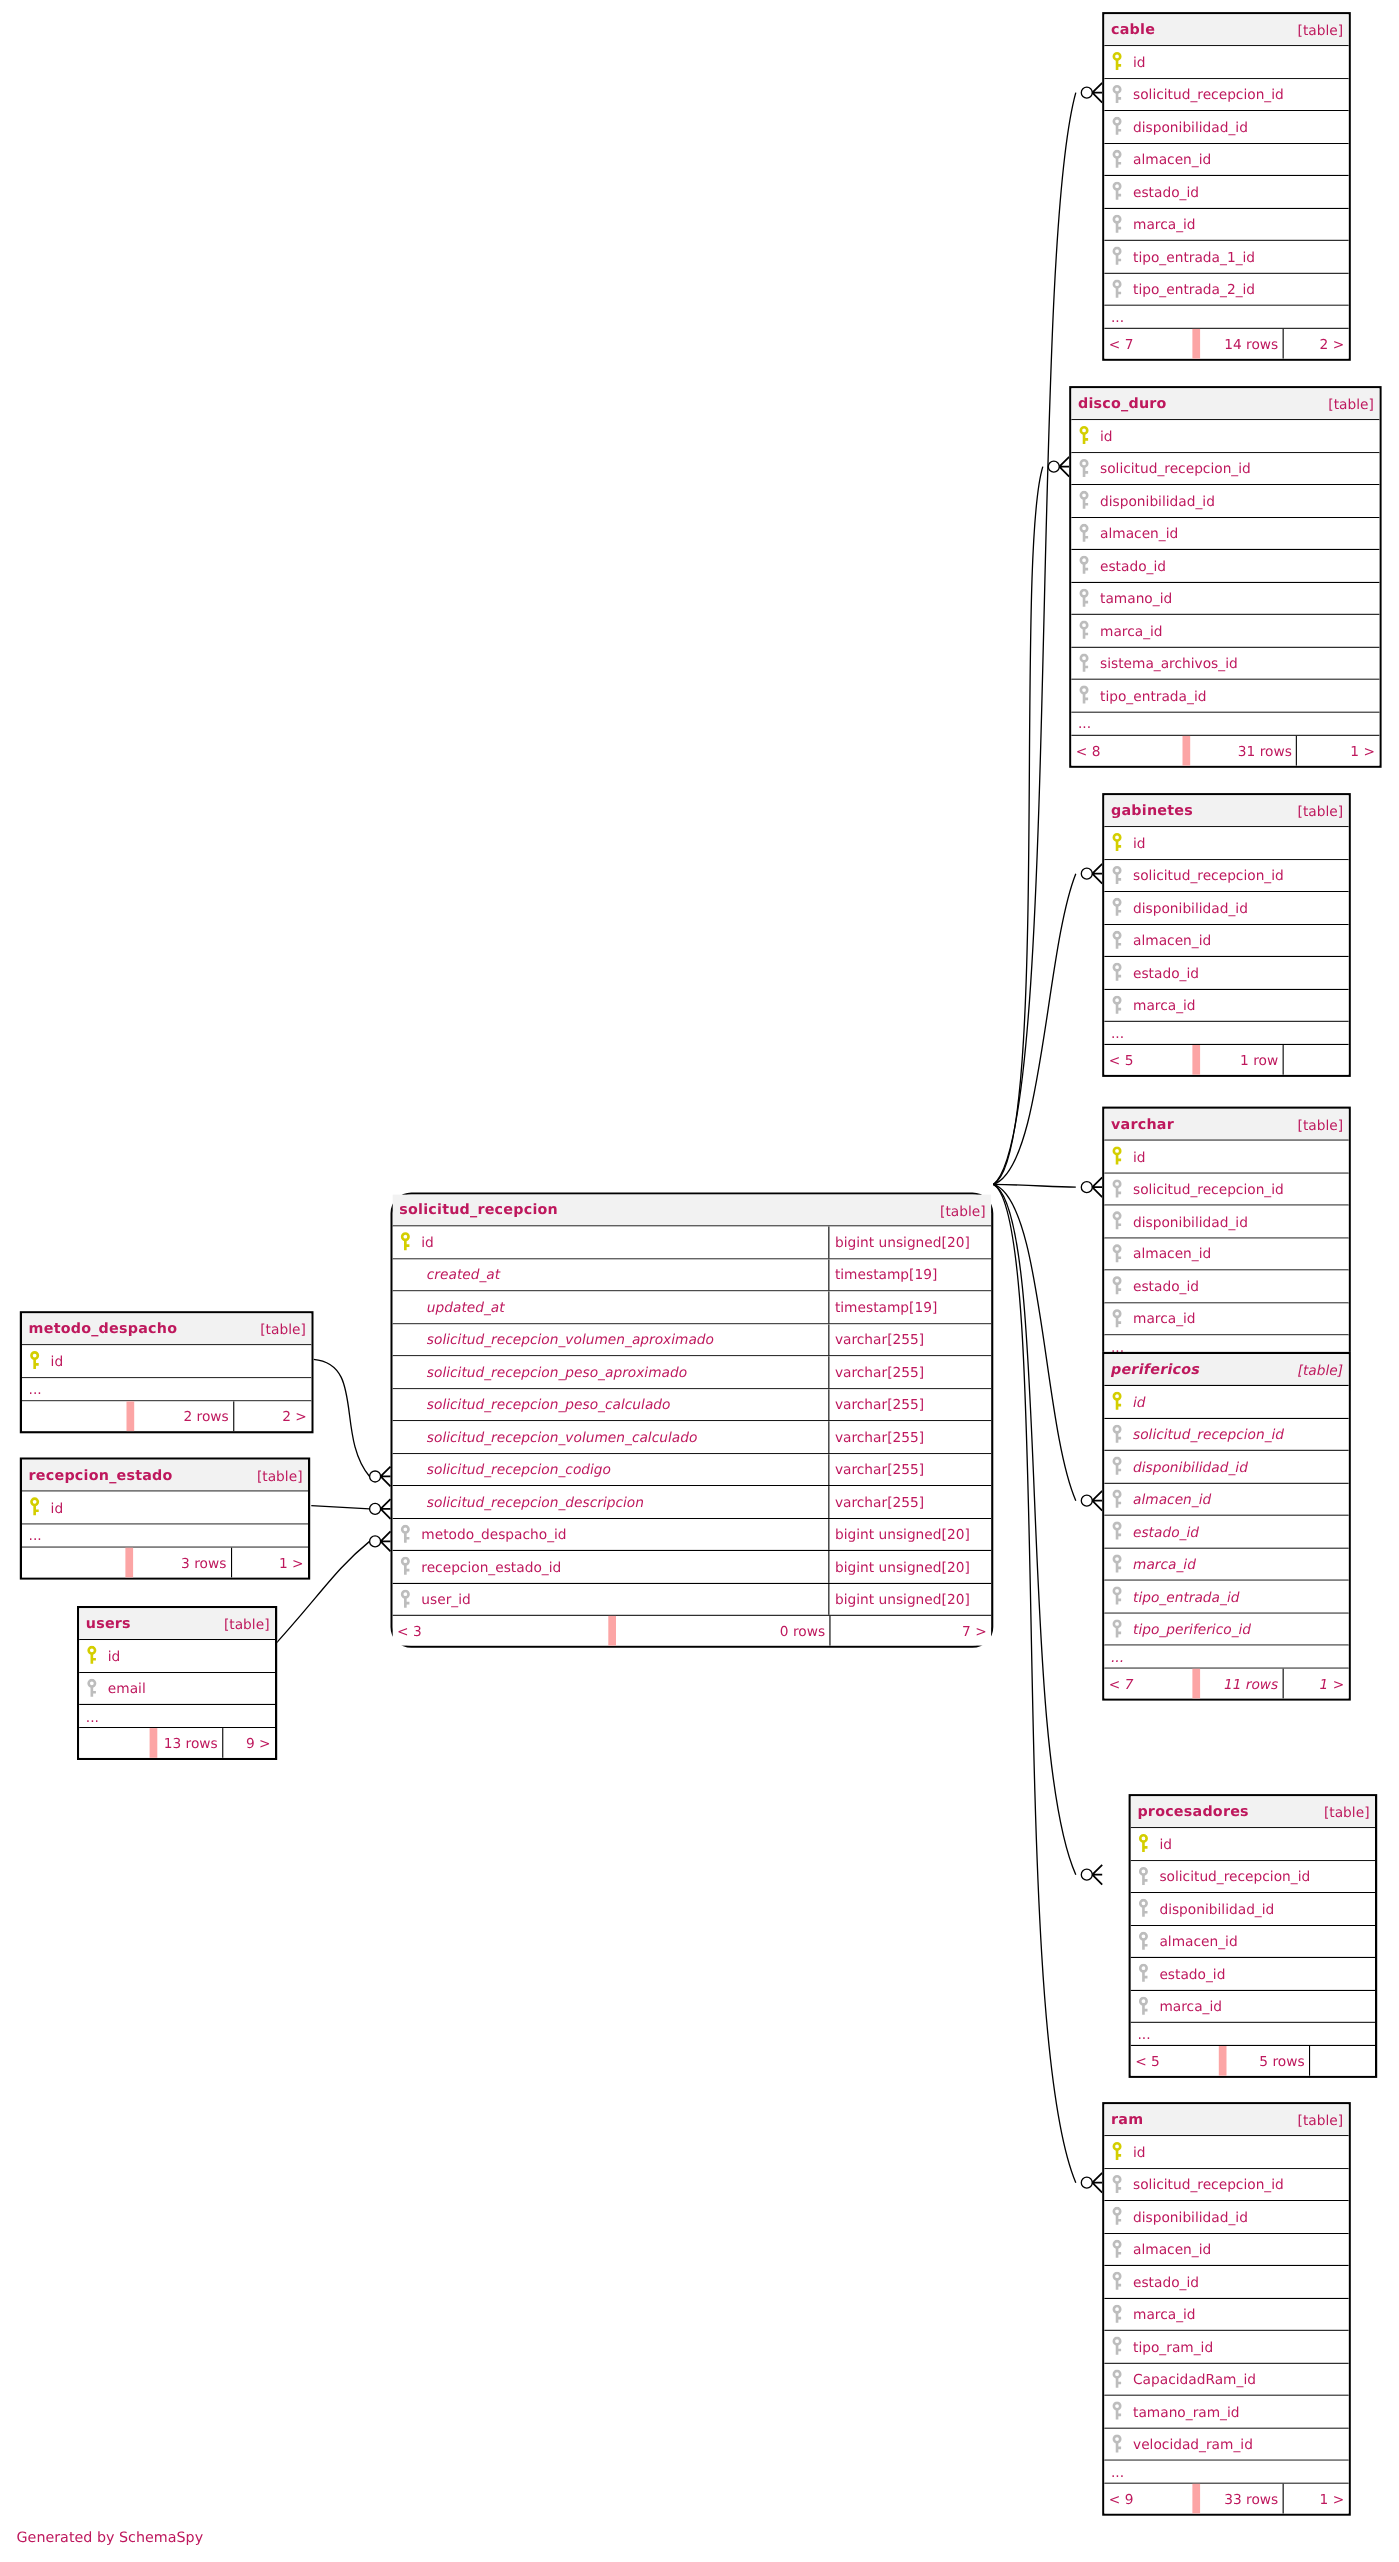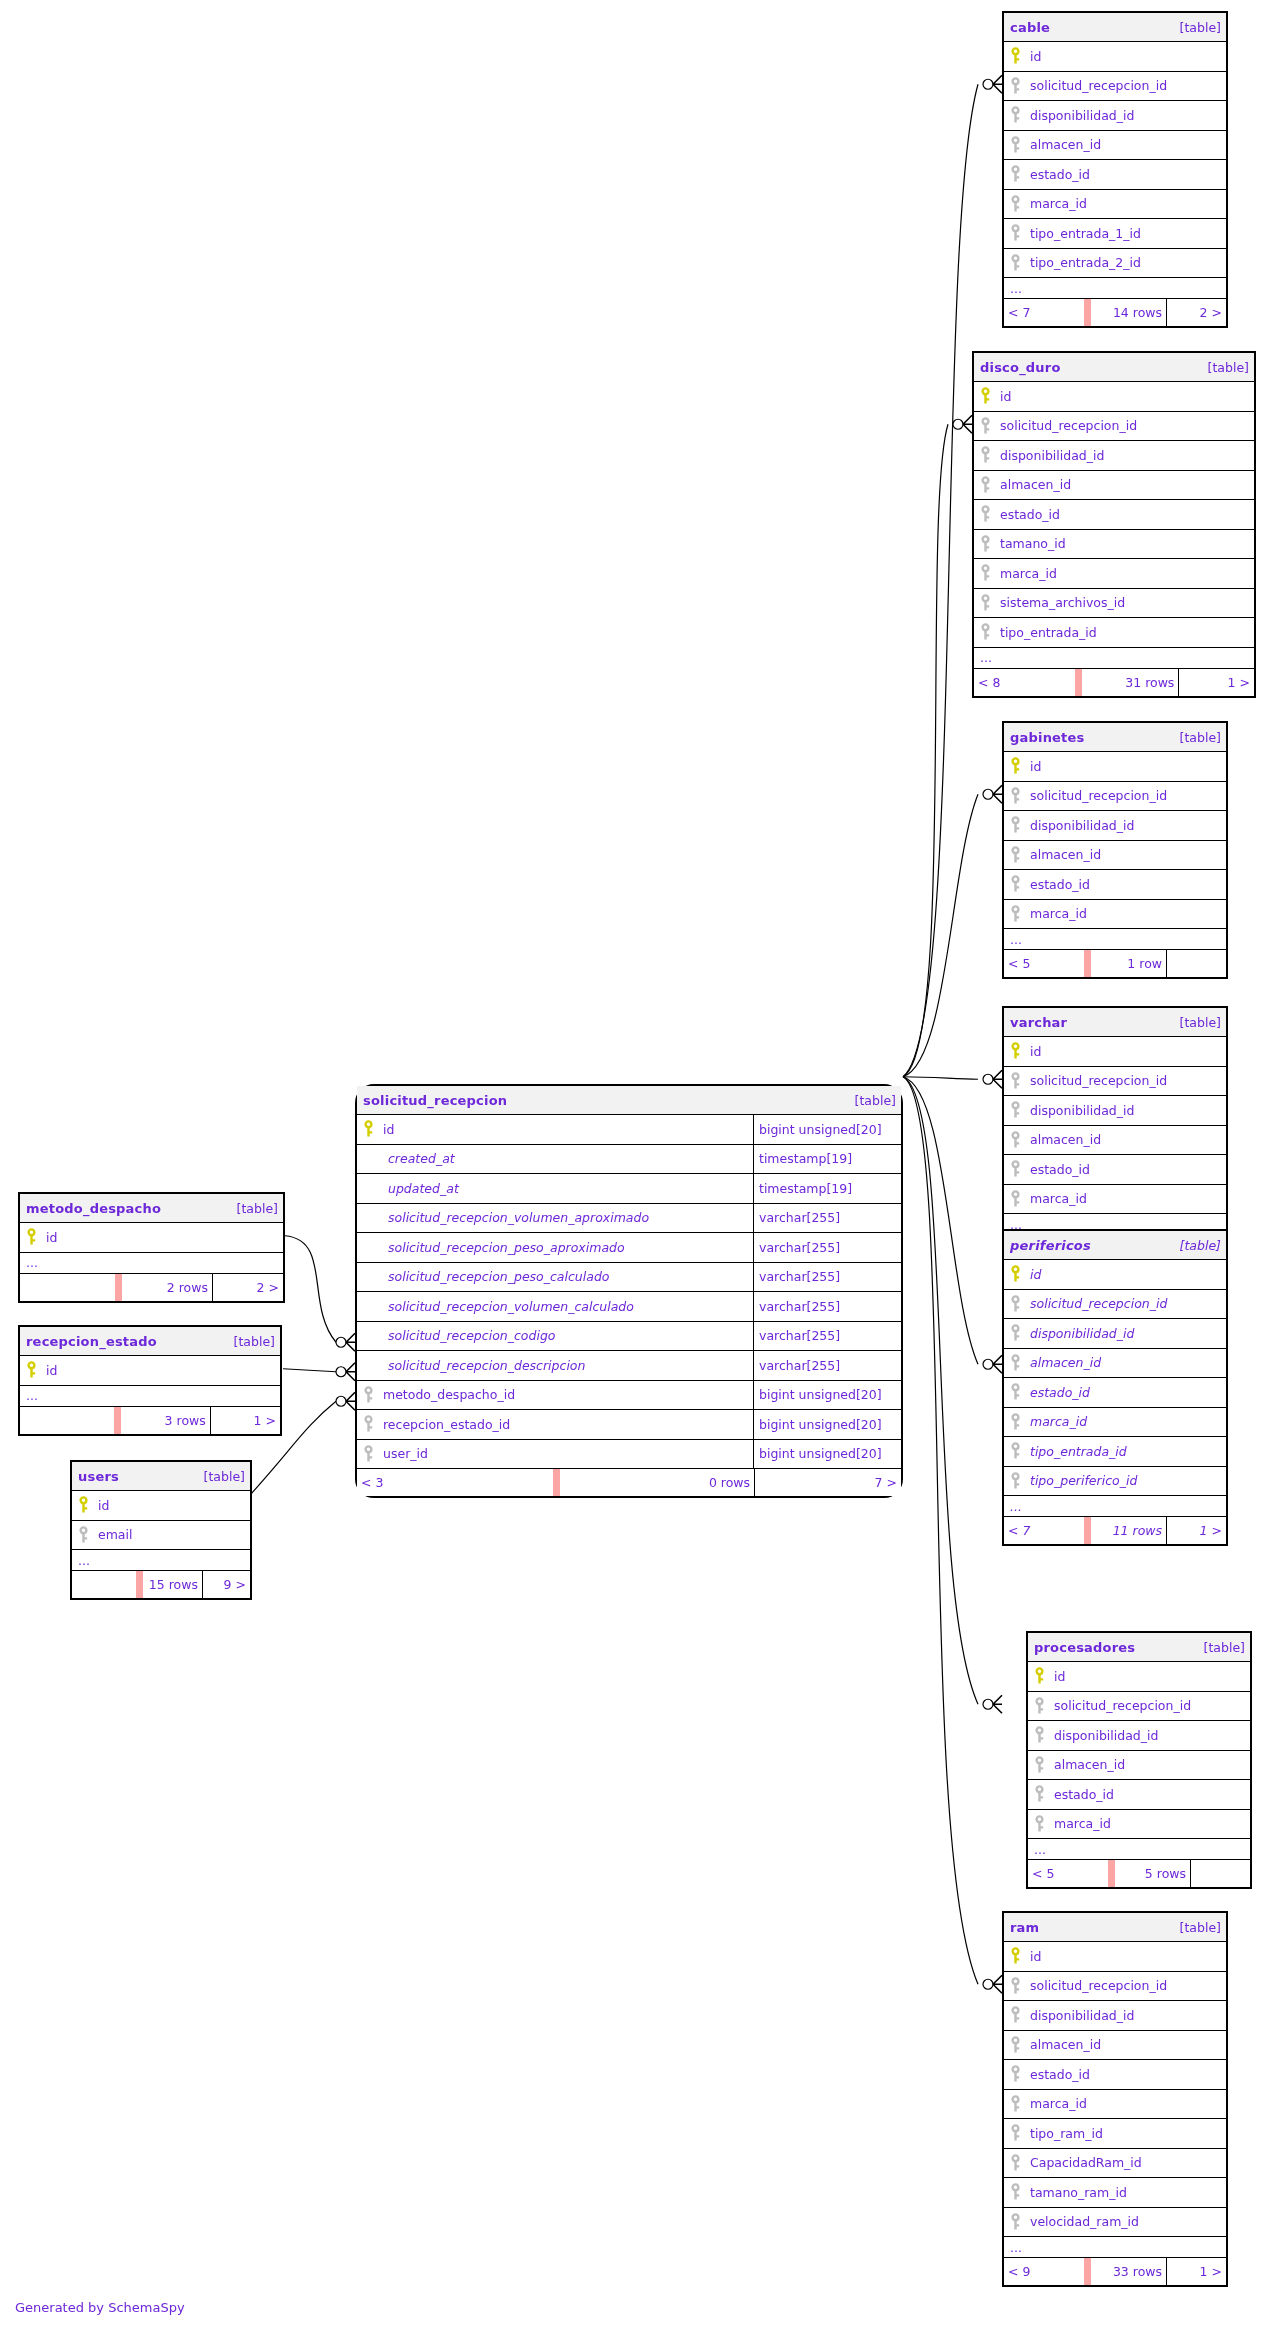--- a/index.html
+++ b/index.html
@@ -2,21 +2,21 @@
 <html><head>
 <meta charset="utf-8">
 <style>
   html,body{margin:0;padding:0;background:#ffffff;}
   .canvas{
     position:relative;
     width:1080px;
     height:2329px;
     background:#ffffff;
     font-family:"DejaVu Sans","Liberation Sans",sans-serif;
-    color:#6d28d9;
+    color:#be185d;
   }
   #edge-svg{position:absolute;left:0;top:0;z-index:1;}
   .tbl{
     position:absolute;
     z-index:2;
     background:#ffffff;
     border:2px solid #000;
     box-sizing:border-box;
     font-size:12.5px;
   }
@@ -866,19 +866,19 @@
                 <path d="M5.5 7.2 V16.6 M5.5 12.4 H9.2" fill="none" stroke="#bdbdbd" stroke-width="2.4"></path>
               </svg></span>
             <span>email</span>
           </span>
         </div>
         <div class="row ell">
           <span class="namecell">...</span>
         </div>
         <div class="foot">
           <span class="fcell f1"></span>
-          <span class="fcell f2">15 rows</span>
+          <span class="fcell f2">13 rows</span>
           <span class="fcell f3">9 &gt;</span>
         </div>
       </div>
     </div>
   <div class="gen-note">Generated by SchemaSpy</div>
 </div>
 
 </body></html>

